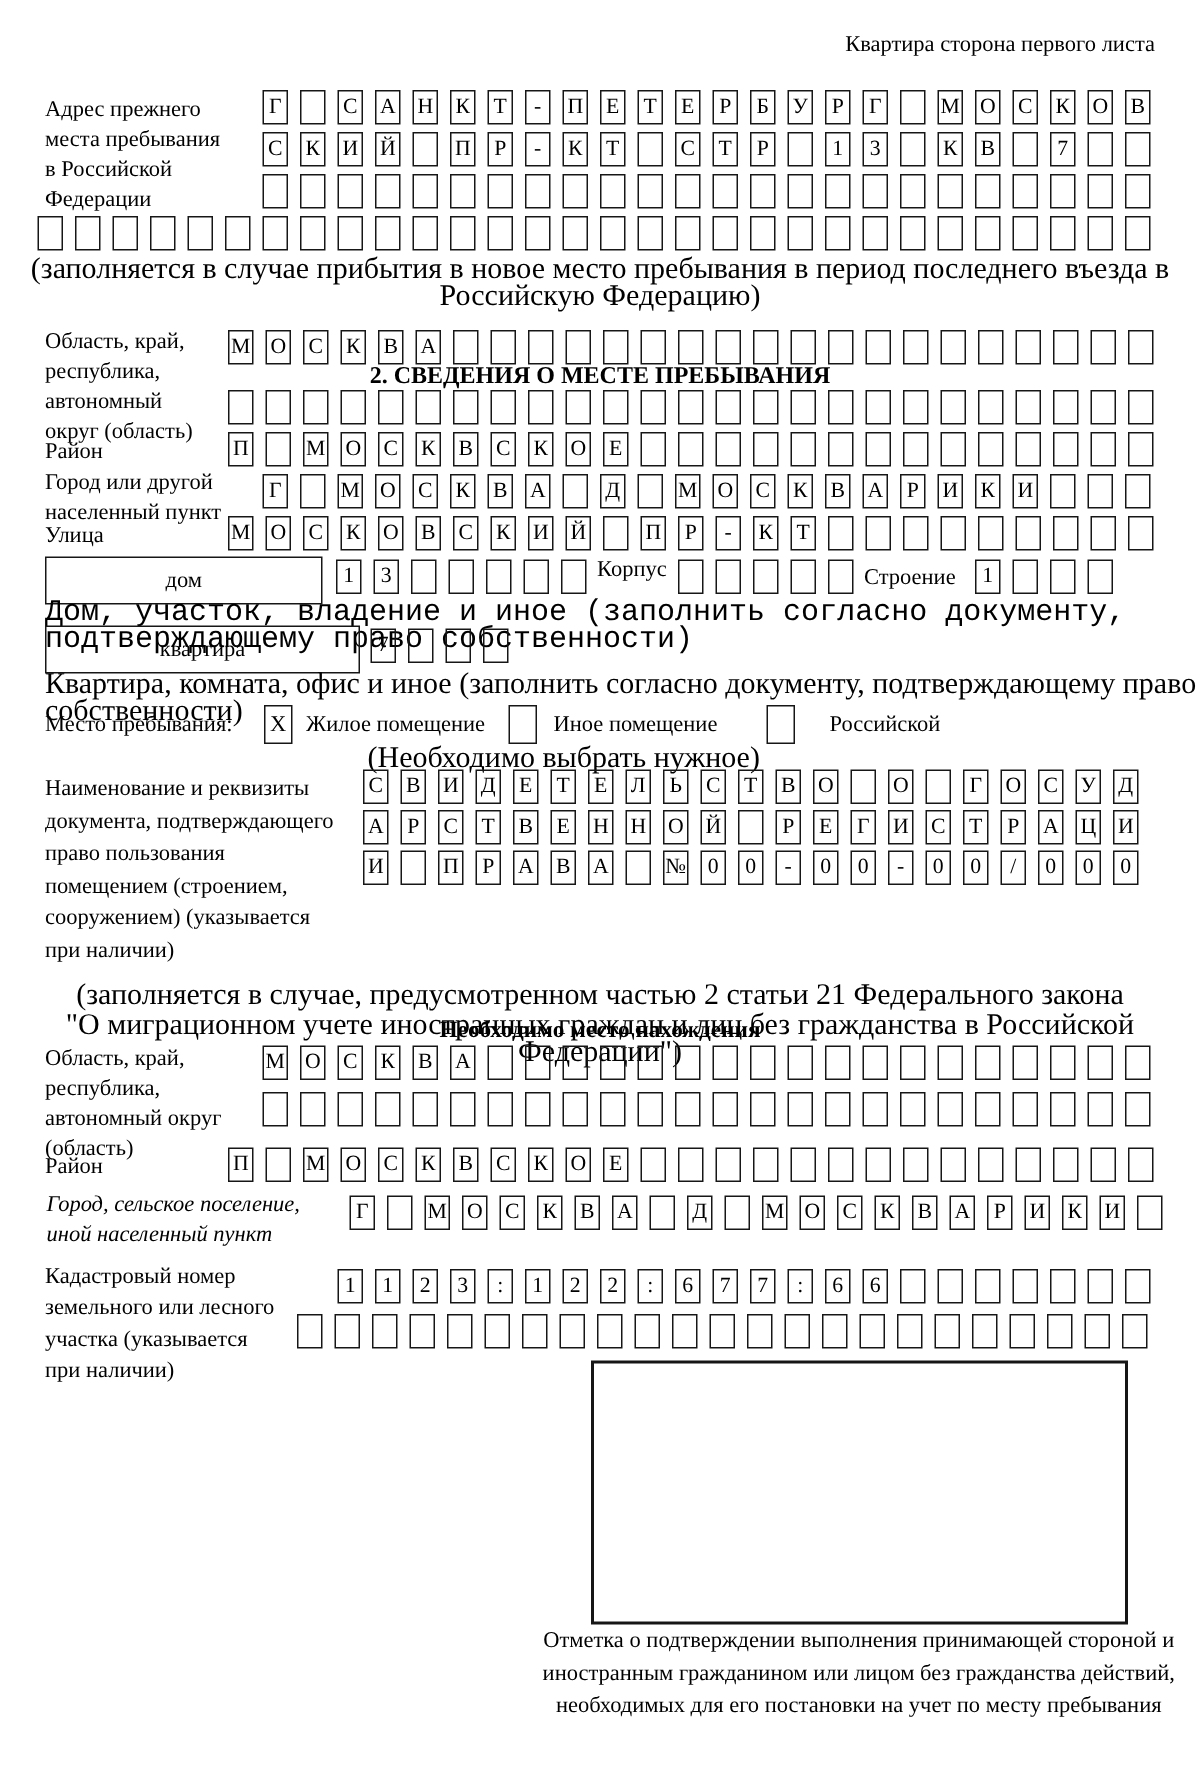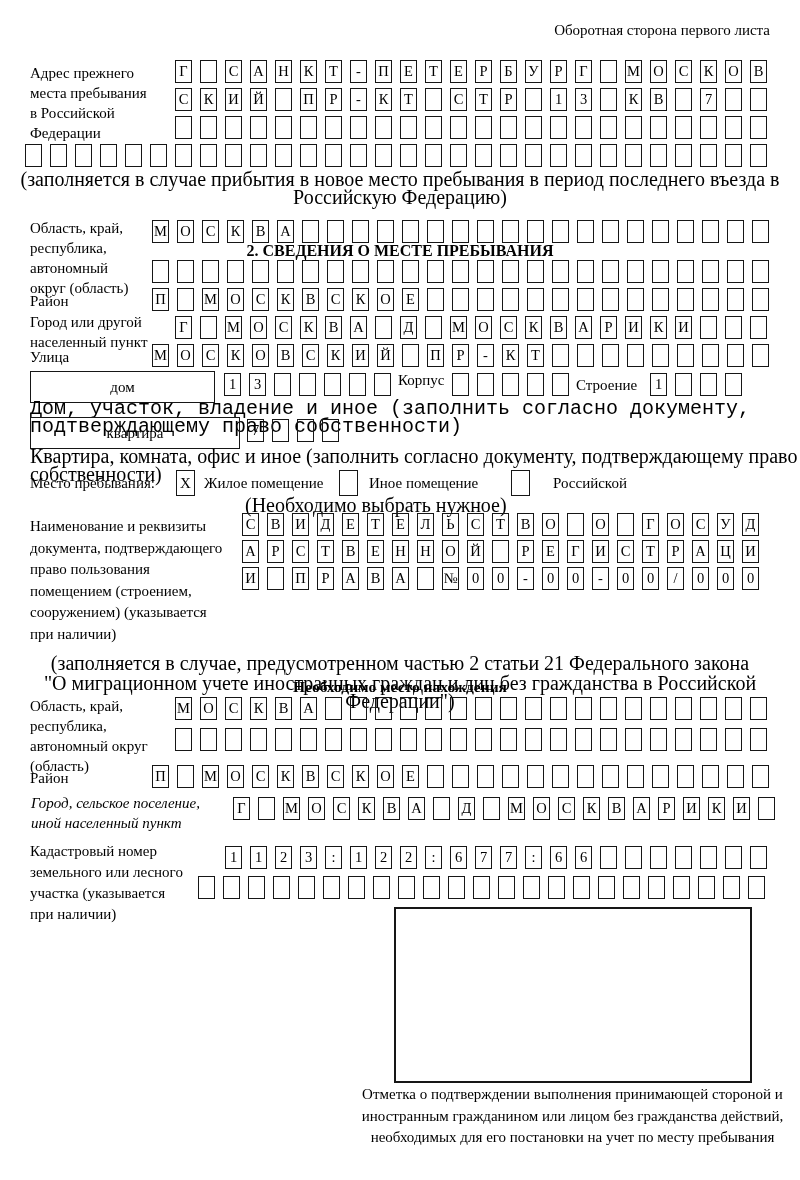--- a/index.html
+++ b/index.html
@@ -11,21 +11,21 @@
   .grid-row{position:absolute;display:flex;gap:8px;}
   .cell{flex:0 0 17px;width:17px;height:23px;border:1.5px solid #161616;box-sizing:border-box;display:flex;align-items:center;justify-content:center;font-size:14.5px;padding-bottom:1px;overflow:hidden;}
   .wide-box{position:absolute;border:1.6px solid #161616;box-sizing:border-box;display:flex;align-items:center;justify-content:center;font-size:15px;height:32px;}
   .chk{position:absolute;width:19px;height:26px;border:1.6px solid #161616;box-sizing:border-box;display:flex;align-items:center;justify-content:center;font-size:15px;}
   .bigbox{position:absolute;border:2px solid #161616;box-sizing:border-box;background:#fff;}
   .caption{position:absolute;left:360px;top:1084px;width:425px;text-align:center;font-size:15px;line-height:21.5px;}
 </style>
 </head>
 <body>
 
-<div class="note" style="right:30px;top:21px;font-size:15px;">Оборотная сторона первого листа</div>
+<div class="note" style="right:30px;top:21px;font-size:15px;">Квартира сторона первого листа</div>
 
 <div class="lbl" style="left:30px;top:63px;width:145px;">Адрес прежнего
 места пребывания
 в Российской
 Федерации</div>
 <div class="grid-row" style="left:175px;top:60px;">
     <span class="cell">Г</span>
     <span class="cell"></span>
     <span class="cell">С</span>
     <span class="cell">А</span>

